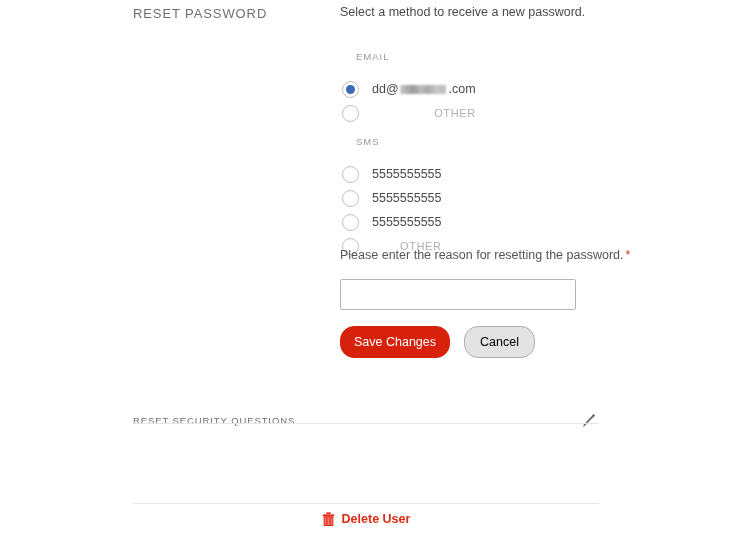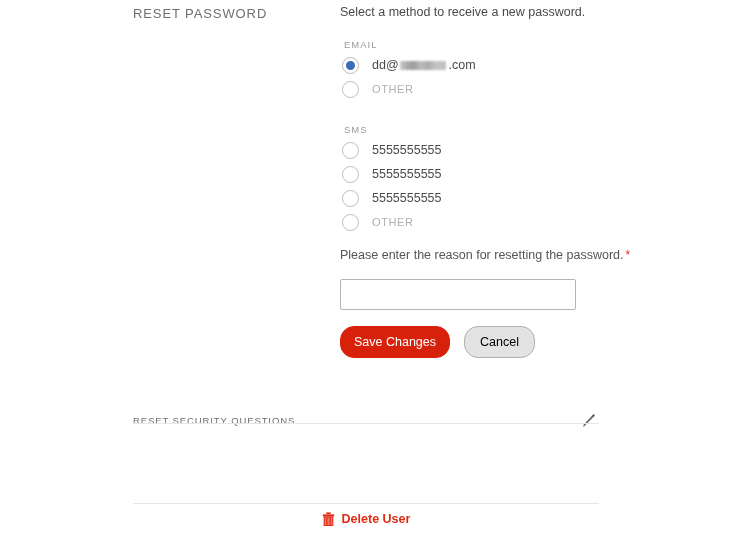--- a/index.html
+++ b/index.html
@@ -44,30 +44,31 @@
     color: #4a4a4a;
     margin: 5px 0 0 0;
     white-space: nowrap;
   }
 
   .group-title {
     font-size: 9.5px;
     letter-spacing: 1px;
     color: #9a9a9a;
     text-transform: uppercase;
-    margin: 4px;
+    margin: 16px;
   }
   .group-email { position: absolute; left: 0; top: 35px; }
   .group-sms   { position: absolute; left: 0; top: 120px; }
 
   .radio-row {
     display: flex;
     align-items: center;
     height: 22px;
     margin-top: 2px;
+    justify-content: space-between;
   }
   .radio {
     width: 17px; height: 17px;
     border-radius: 50%;
     border: 1.3px solid #bdbdbd;
     background: #ffffff;
     box-sizing: border-box;
     flex: 0 0 auto;
     margin-left: 2px;
     position: relative;

